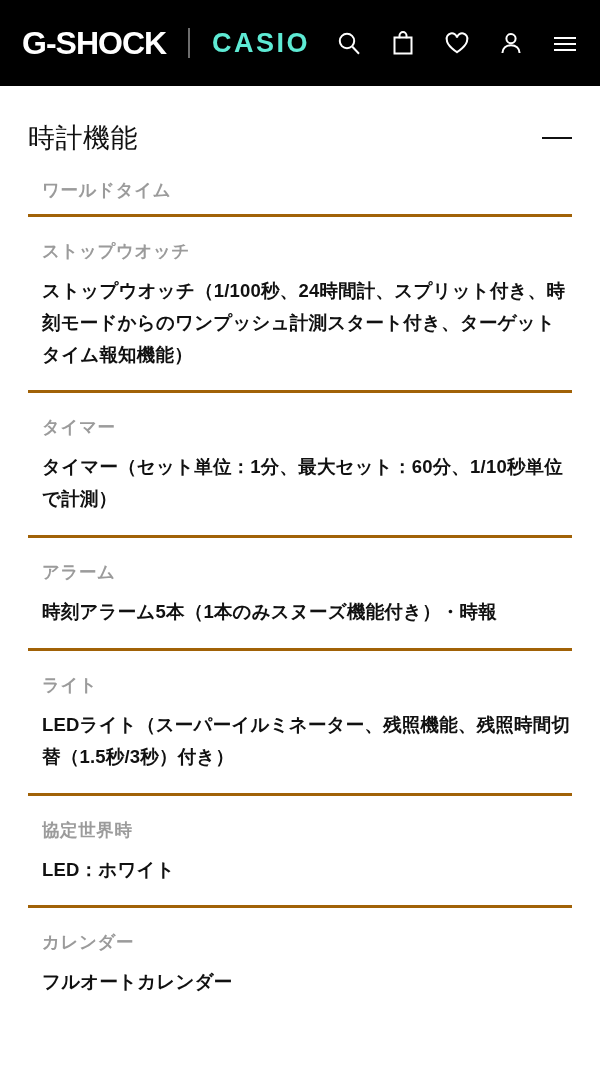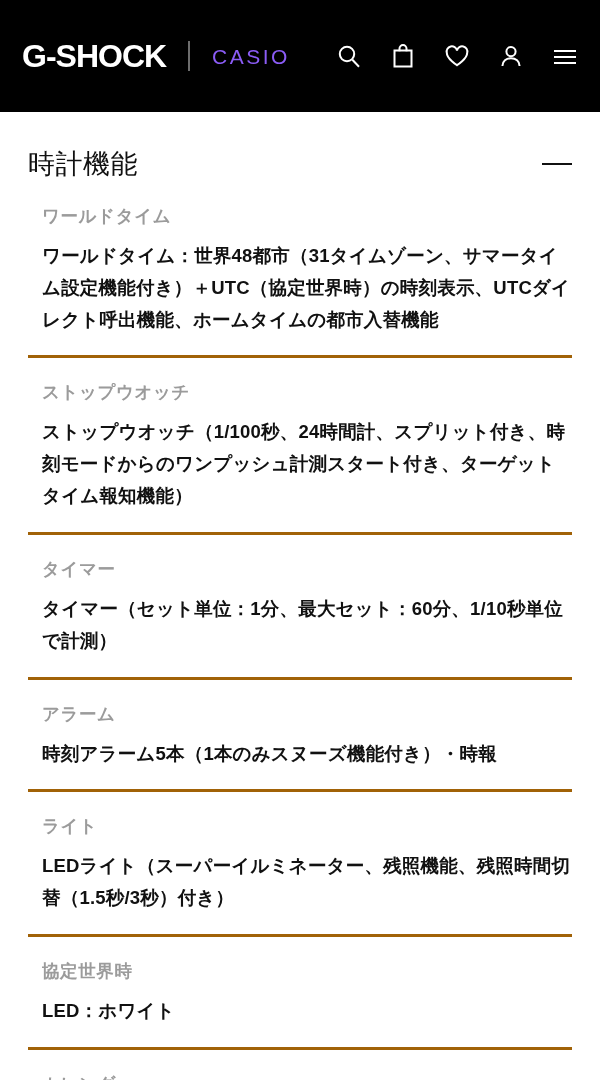--- a/index.html
+++ b/index.html
@@ -8,21 +8,21 @@
     padding: 0;
     width: 600px;
     background: #ffffff;
     font-family: "Liberation Sans", "DejaVu Sans", sans-serif;
   }
   body { width: 600px; min-height: 1080px; overflow-x: hidden; }
 
   
   .header {
     background: #000000;
-    height: 112px;
+    height: 86px;
     display: flex;
     align-items: center;
     padding: 0 16px 0 22px;
     position: relative;
   }
   .brand-logo {
     color: #ffffff;
     font-size: 32px;
     font-weight: 700;
     letter-spacing: -1px;
@@ -31,23 +31,23 @@
     white-space: nowrap;
   }
   .logo-divider {
     width: 2px;
     height: 30px;
     background: #6d6d6d;
     margin: 0 22px;
     flex: 0 0 auto;
   }
   .casio-logo {
-    color: #8b5cf6;
-    font-size: 21px;
-    font-weight: 400;
+    color: #5eead4;
+    font-size: 27px;
+    font-weight: 700;
     letter-spacing: 2.5px;
     line-height: 1;
     white-space: nowrap;
   }
   .header-spacer { flex: 1 1 auto; }
   .header-icons {
     display: flex;
     align-items: center;
     gap: 28px;
     padding-right: 6px;
@@ -170,21 +170,20 @@
 
 <div class="section-head">
   <h2 class="section-title">時計機能</h2>
   <span class="collapse-toggle"></span>
 </div>
 
 <div class="spec-list">
 
   <div class="spec-item">
     <div class="spec-label">ワールドタイム</div>
-    <div class="spec-value">ワールドタイム：世界48都市（31タイムゾーン、サマータイム設定機能付き）＋UTC（協定世界時）の時刻表示、UTCダイレクト呼出機能、ホームタイムの都市入替機能</div>
   </div>
 
   <div class="spec-item">
     <div class="spec-label">ストップウオッチ</div>
     <div class="spec-value">ストップウオッチ（1/100秒、24時間計、スプリット付き、時刻モードからのワンプッシュ計測スタート付き、ターゲットタイム報知機能）</div>
   </div>
 
   <div class="spec-item">
     <div class="spec-label">タイマー</div>
     <div class="spec-value">タイマー（セット単位：1分、最大セット：60分、1/10秒単位で計測）</div>

